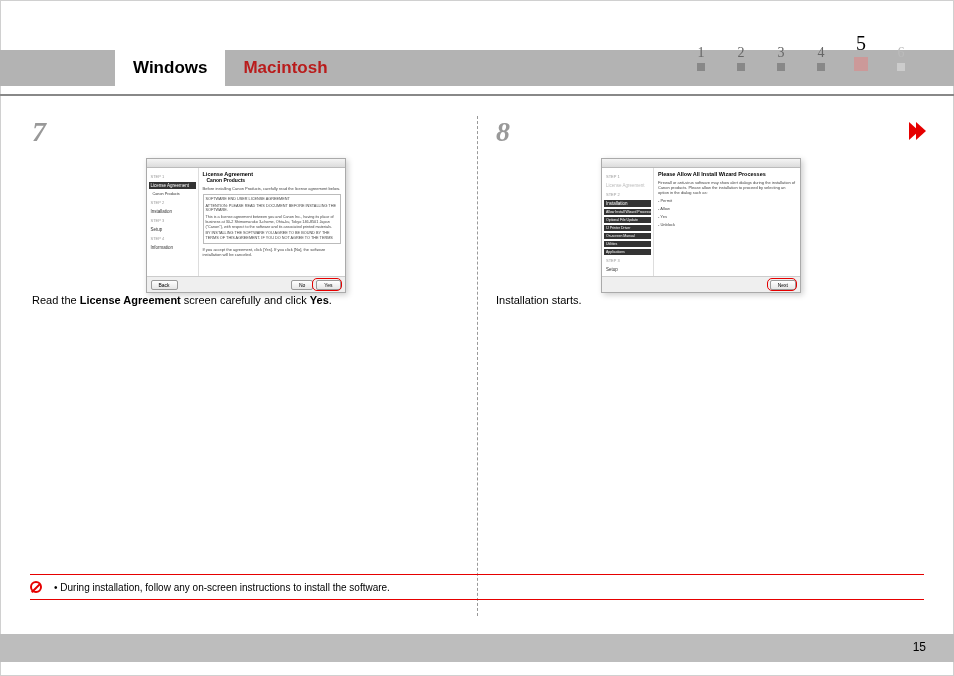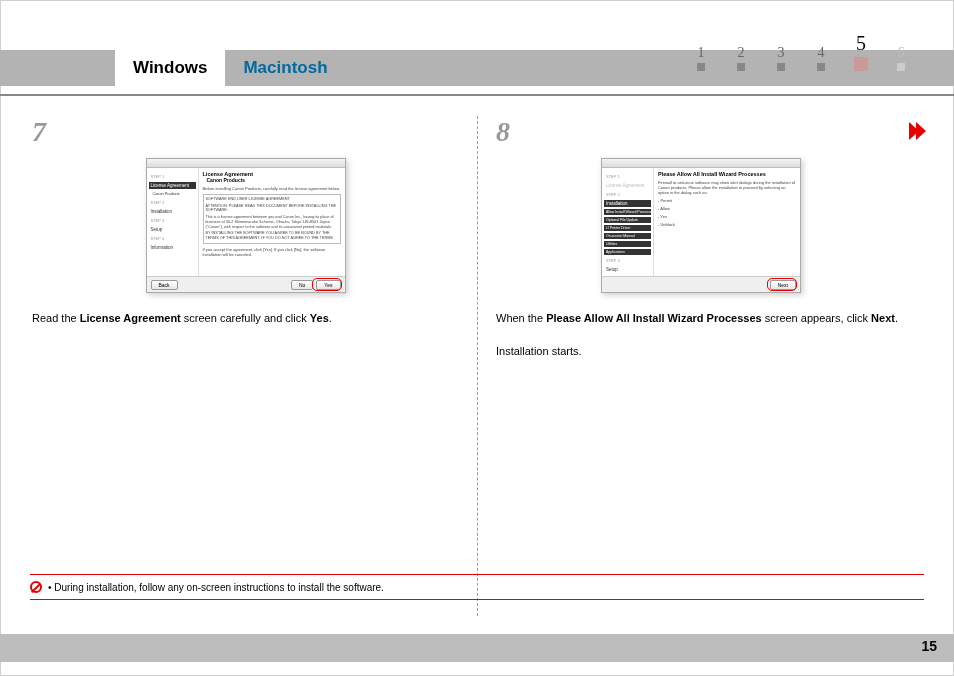--- a/index.html
+++ b/index.html
@@ -3,21 +3,21 @@
 <meta charset="utf-8">
 <style>
   * { box-sizing: border-box; margin: 0; padding: 0; }
   body { width: 954px; height: 676px; background: #fff; font-family: Arial, Helvetica, sans-serif; color: #000; position: relative; overflow: hidden; }
 
   
   .topband { position: absolute; top: 50px; left: 0; right: 0; height: 36px; background: #b3b3b3; }
   .tabs { position: absolute; top: 50px; left: 115px; display: flex; height: 36px; text-align: right; }
   .tab { padding: 0 18px; font-size: 17px; display: flex; align-items: center; }
   .tab.active { background: #fff; color: #000; font-weight: bold; }
-  .tab.inactive { color: #0369a1; font-weight: bold; }
+  .tab.inactive { color: #b91c1c; font-weight: bold; }
 
   .progress { position: absolute; top: 32px; right: 46px; display: flex; gap: 26px; align-items: flex-end; }
   .pstep { display: flex; flex-direction: column; align-items: center; width: 14px; }
   .pstep .num { font-family: Georgia, 'Times New Roman', serif; font-size: 14px; color: #666; margin-bottom: 2px; }
   .pstep.current .num { font-size: 20px; color: #000; }
   .pstep .box { width: 8px; height: 8px; background: #888; }
   .pstep.current .box { width: 14px; height: 14px; background: #cc9999; }
   .pstep.future .box { background: #ccc; }
   .pstep.future .num { color: #bbb; }
 
@@ -47,38 +47,38 @@
   .dialog .main .para { font-size: 4px; color: #444; line-height: 1.25; margin-bottom: 3px; }
   .dialog .main .boxout { border: 1px solid #bbb; padding: 2px; font-size: 3.8px; color: #444; line-height: 1.25; margin-top: 3px; }
   .dialog .buttons { height: 16px; border-top: 1px solid #ccc; background: #efefef; display: flex; align-items: center; justify-content: flex-end; padding: 0 4px; gap: 3px; position: relative; }
   .dbtn { font-size: 5px; padding: 1px 7px; background: linear-gradient(#fff,#e6e6e6); border: 1px solid #999; border-radius: 2px; }
   .dbtn.backbtn { position: absolute; left: 4px; }
   .highlight { border: 1.6px solid #e60000; border-radius: 5px; position: absolute; }
   .hl1 { right: 3px; bottom: 1px; width: 30px; height: 13px; }
   .hl2 { right: 3px; bottom: 1px; width: 30px; height: 13px; }
 
   
-  .caption { font-size: 11px; margin-top: 18px; line-height: 1.35; }
+  .caption { font-size: 11px; line-height: 1.35; }
   .caption .b { font-weight: bold; }
   .caption.sub { }
 
   
   .fwd { position: absolute; top: 122px; right: 28px; }
   .chev { display: inline-block; width: 0; height: 0; border-top: 9px solid transparent; border-bottom: 9px solid transparent; border-left: 10px solid #e60000; margin-left: -3px; }
 
   
   .notebar { position: absolute; left: 30px; right: 30px; top: 574px; }
   .redline { height: 1px; background: #e60000; margin-bottom: 4px; }
-  .note { font-size: 10px; display: flex; align-items: center; gap: 6px; padding: 2px 0; }
+  .note { font-size: 10px; display: flex; align-items: center; gap: 12px; padding: 2px 0; }
   .noteicon { width: 12px; height: 12px; border: 2px solid #e60000; border-radius: 50%; position: relative; flex-shrink: 0; }
   .noteicon::after { content: ""; position: absolute; width: 12px; height: 2px; background: #e60000; top: 4px; left: -2px; transform: rotate(-45deg); }
 
   
   .botband { position: absolute; left: 0; right: 0; bottom: 14px; height: 28px; background: #bdbdbd; }
-  .pagenum { position: absolute; right: 17px; bottom: 22px; font-size: 14px; font-weight: bold; color: #000; }
+  .pagenum { position: absolute; right: 28px; bottom: 22px; font-size: 12px; font-weight: normal; color: #000; }
 
   
   .pageframe { position: absolute; inset: 0; border: 1px solid #d0d0d0; pointer-events: none; }
 </style>
 </head>
 <body>
 
 <div class="pageframe"></div>
 
 <div class="topband"></div>
@@ -195,23 +195,20 @@
           <div class="para">- Yes</div>
           <div class="para">- Unblock</div>
         </div>
       </div>
       <div class="buttons">
         <div class="dbtn">Next</div>
         <div class="highlight hl2"></div>
       </div>
     </div>
 
-    <div class="caption">
-      <span>When the </span><span class="b">Please Allow All Install Wizard Processes</span><span> screen appears, click </span><span class="b">Next</span><span>.</span>
-    </div>
     <div class="caption sub">Installation starts.</div>
   </div>
 </div>
 
 <div class="notebar">
   <div class="redline"></div>
   <div class="note">
     <div class="noteicon"></div>
     <div>• <span>During installation, follow any on-screen instructions to install the software.</span></div>
   </div>

